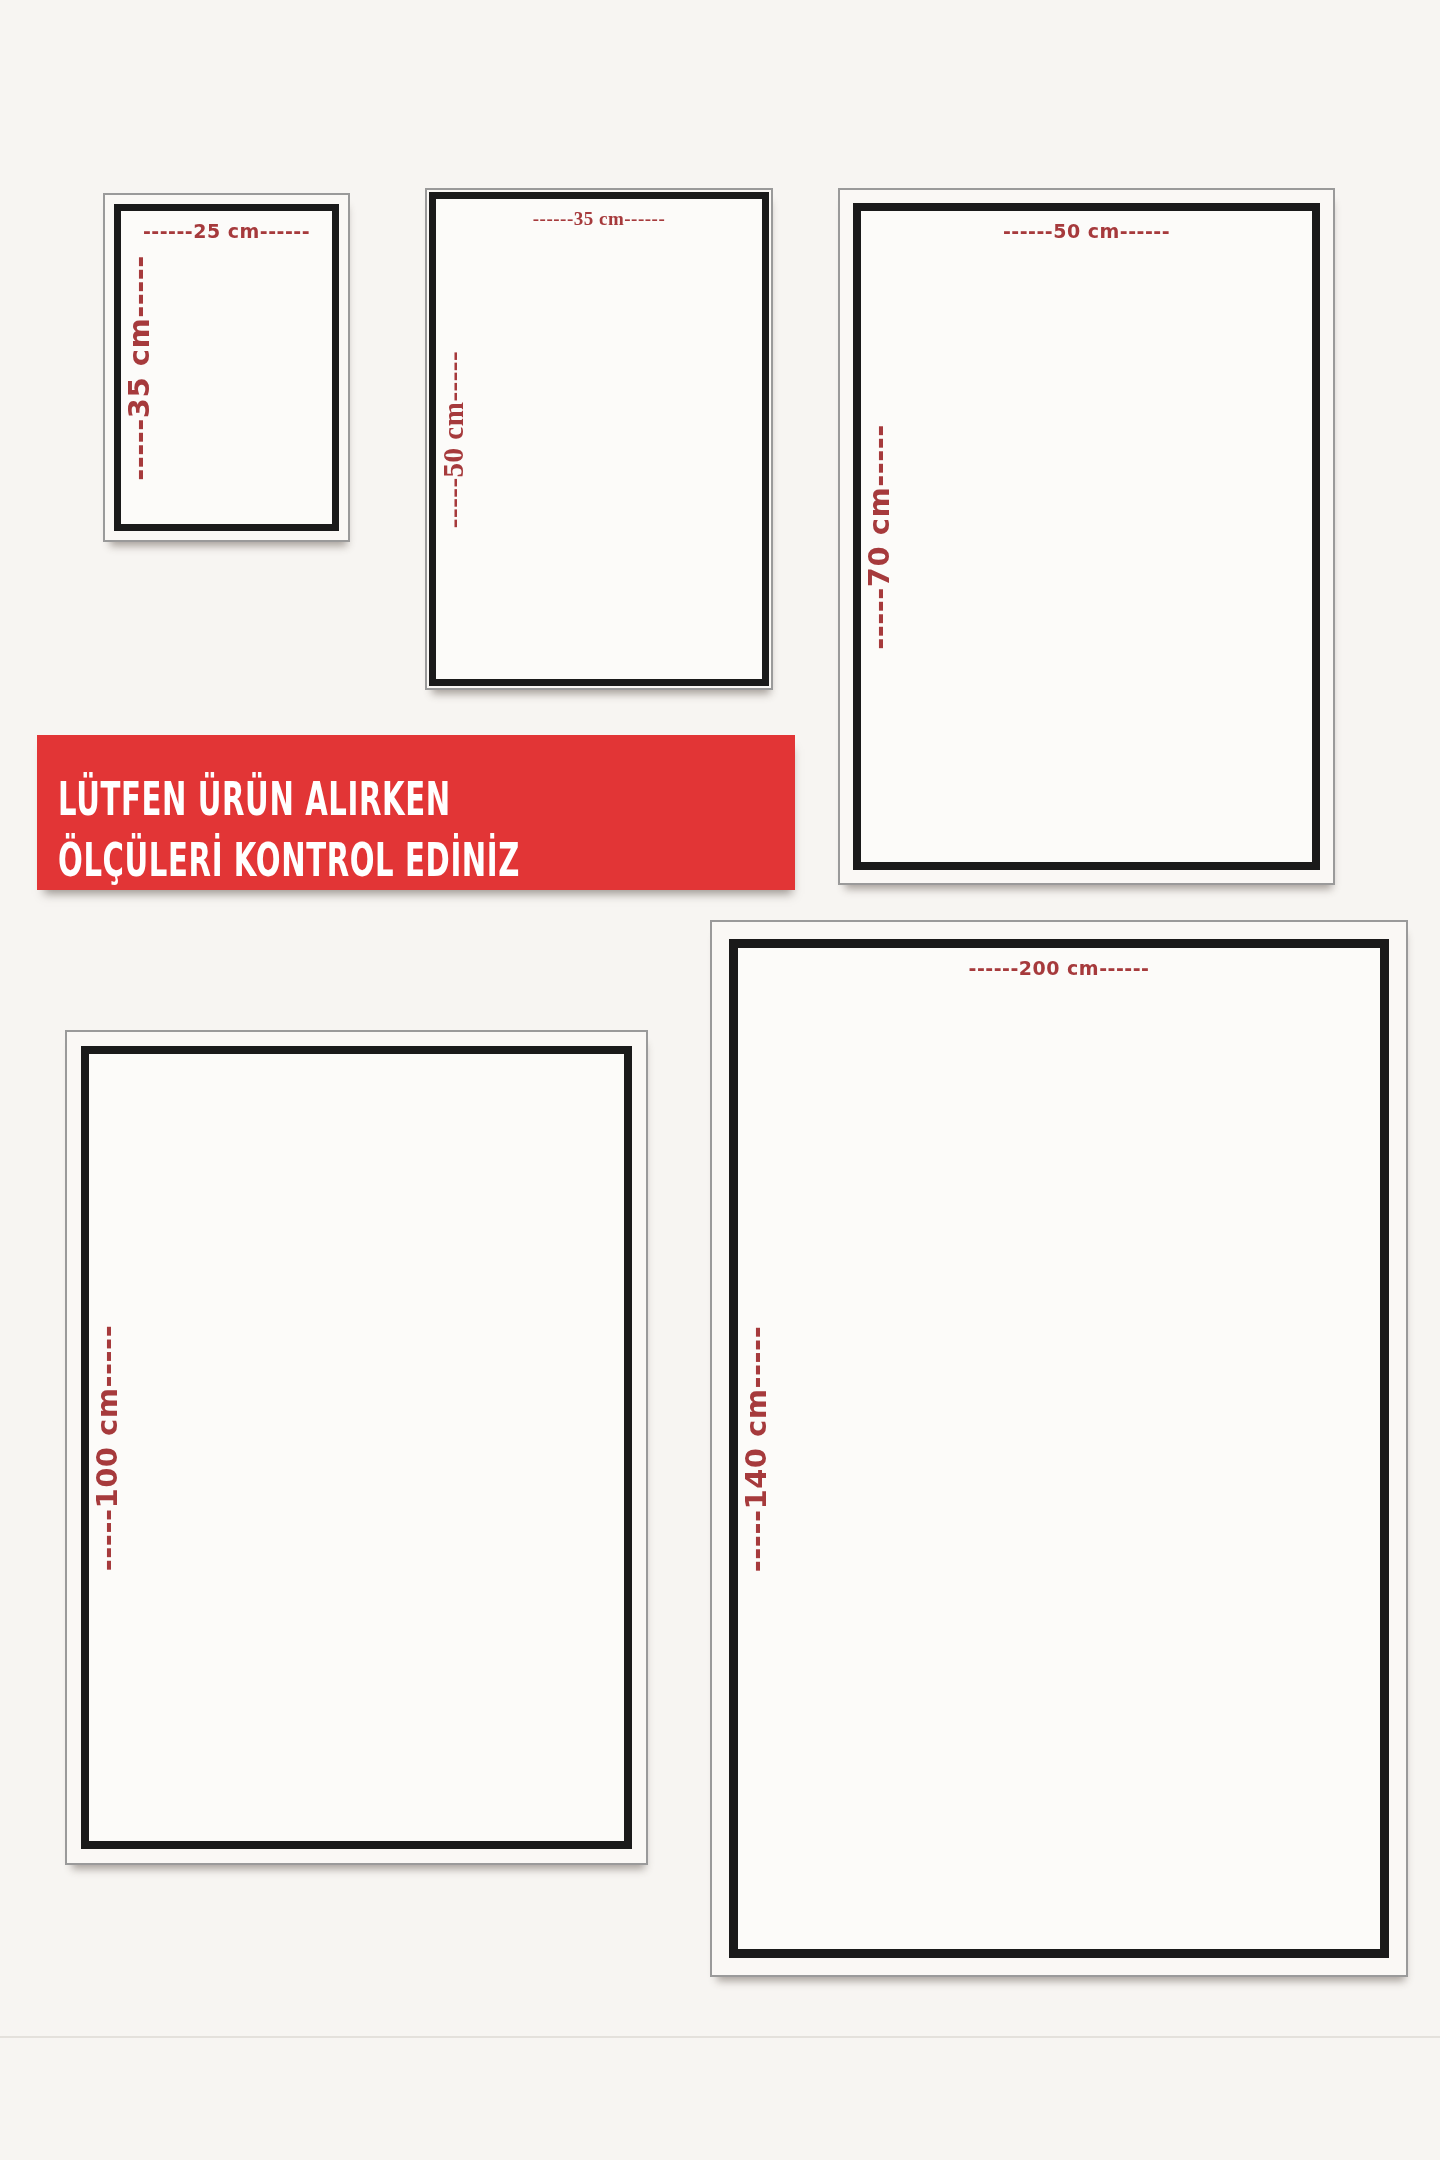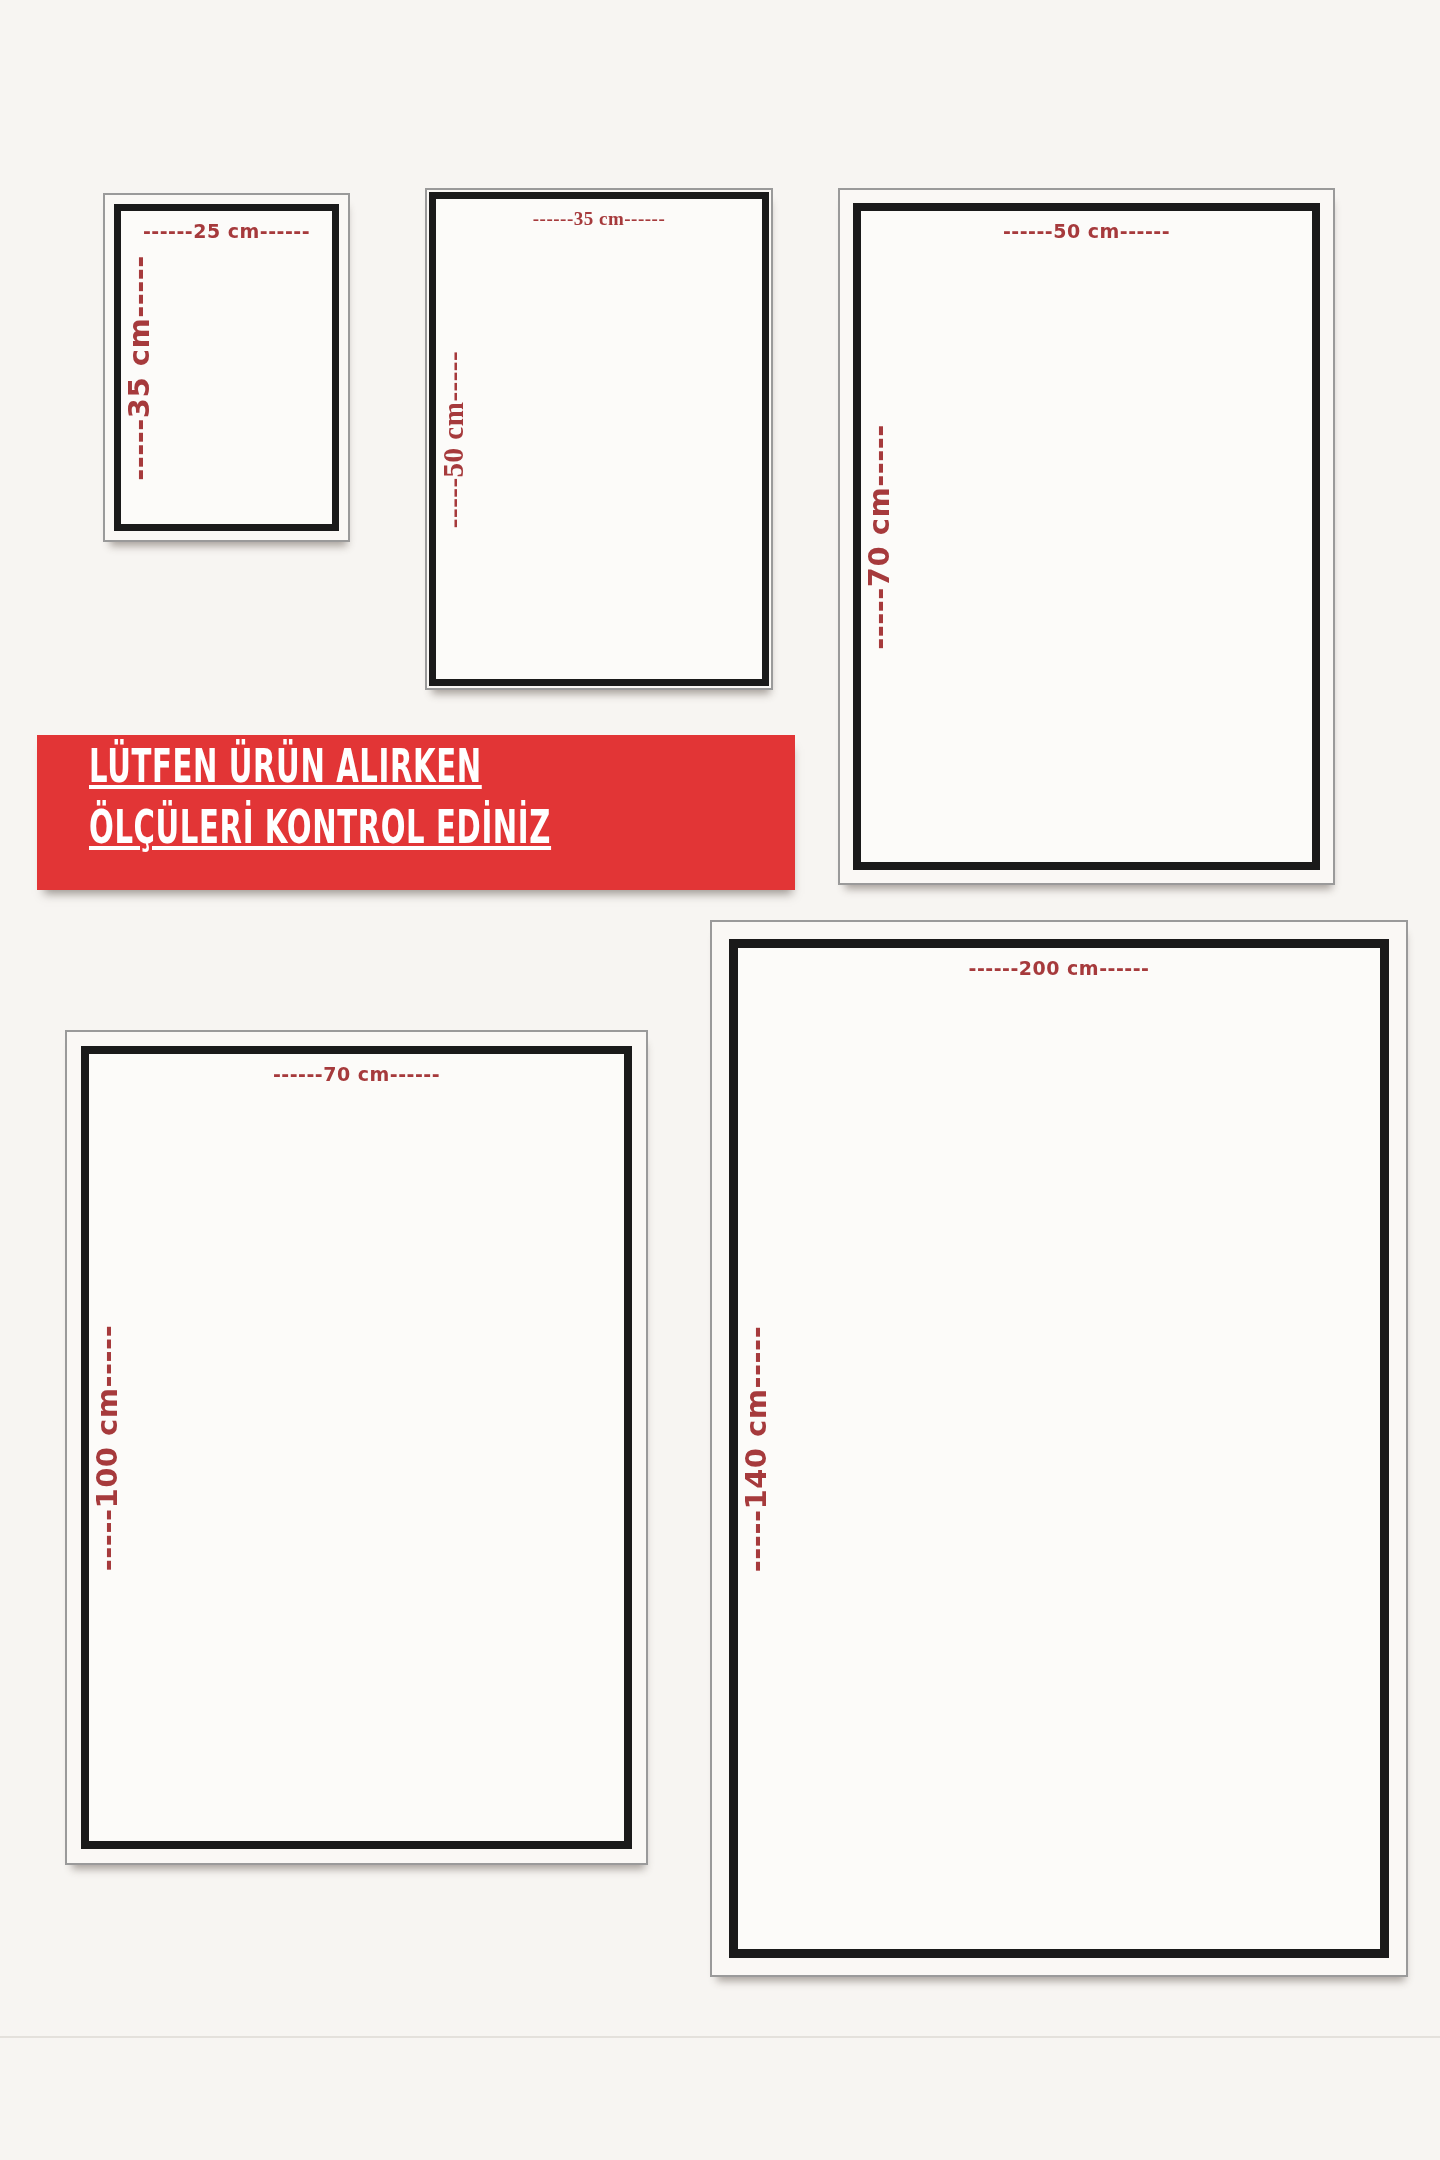--- a/index.html
+++ b/index.html
@@ -71,24 +71,23 @@
 
   
   .banner {
     position: absolute;
     left: 37px; top: 735px;
     width: 758px; height: 155px;
     background: var(--banner-bg, #e23536);
     color: var(--banner-text, #ffffff);
     display: flex;
     flex-direction: column;
-    justify-content: flex-start;
-    padding-left: 52px;
+    justify-content: flex-end;
+    padding-left: 21px;
     box-shadow: 2px 9px 9px -5px rgba(70, 60, 52, 0.5);
-    text-decoration: underline;
   }
   .banner .line {
     font-weight: bold;
     font-size: 47px;
     line-height: 61px;
     white-space: nowrap;
     transform: scaleX(0.62);
     transform-origin: left center;
     letter-spacing: 1px;
   }
@@ -133,21 +132,20 @@
     </div>
   </div>
 
   <div class="banner">
     <div class="line">LÜTFEN ÜRÜN ALIRKEN</div>
     <div class="line">ÖLÇÜLERİ KONTROL EDİNİZ</div>
   </div>
 
   <div class="size-box box4">
     <div class="inner">
-      <div class="label-top">------70 cm------</div>
       <div class="label-side">
         <span>-----100 cm-----</span>
       </div>
     </div>
   </div>
 
   <div class="size-box box5">
     <div class="inner">
       <div class="label-top">------200 cm------</div>
       <div class="label-side">

